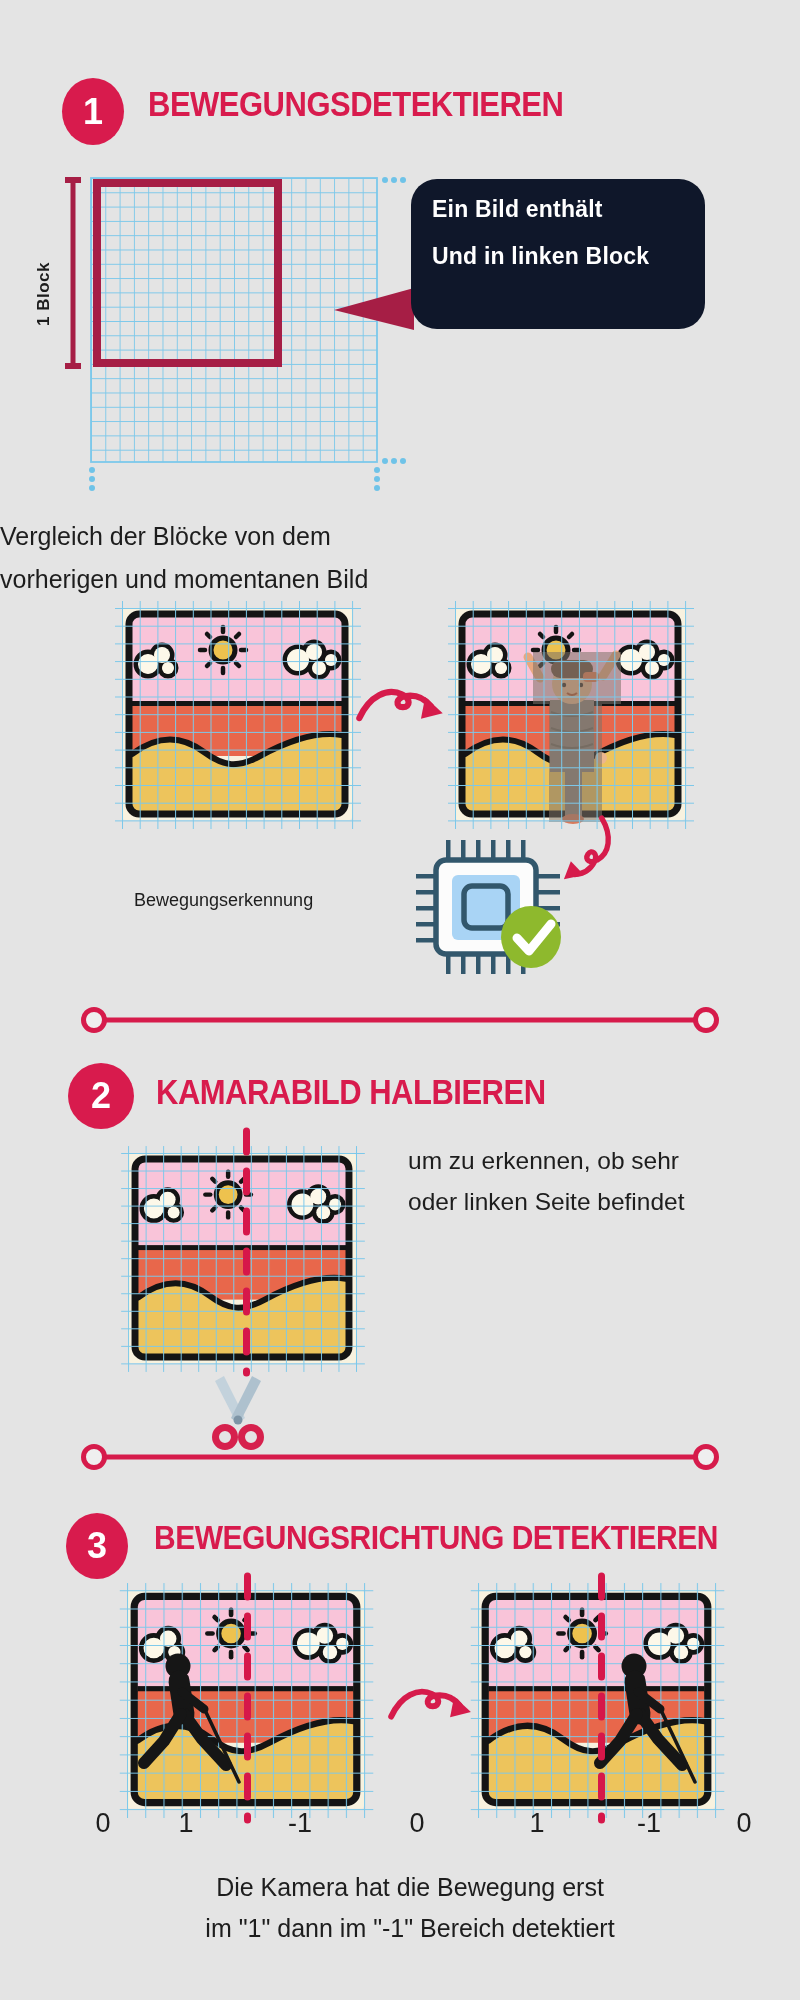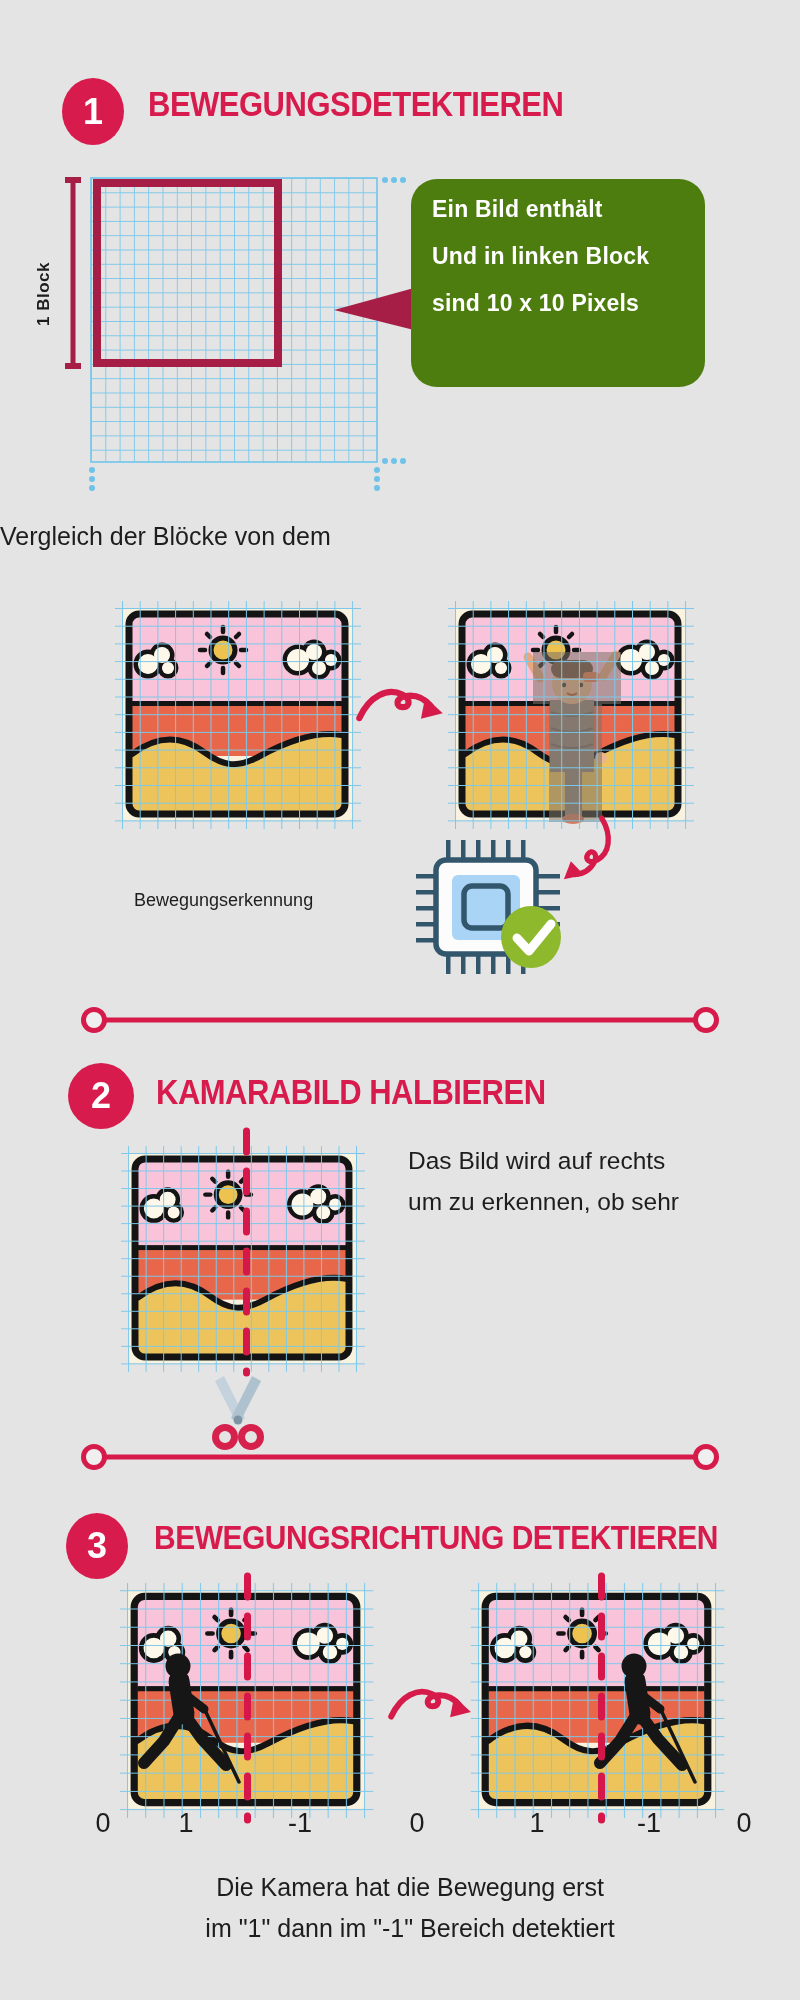--- a/index.html
+++ b/index.html
@@ -7,21 +7,21 @@
   .page{position:relative;width:800px;height:2000px;background:#e4e4e4;overflow:hidden;margin:0 auto;}
   .abs{position:absolute;}
   .step-circle{display:flex;align-items:center;justify-content:center;
     background:#d81b4d;border-radius:50%;color:#fff;font-weight:700;font-size:36px;}
   .sec-title{color:#d81b4d;font-weight:700;letter-spacing:-0.5px;white-space:nowrap;
     transform:scaleY(1.13);transform-origin:left center;}
   .t1{left:148px;top:89px;font-size:31px;line-height:31px;}
   .t2{left:156px;top:1077px;font-size:31px;line-height:31px;}
   .t3{left:154px;top:1523px;font-size:30px;line-height:30px;}
   .body-text{color:#1d1d1d;font-weight:500;}
-  .bubble{left:411px;top:179px;width:294px;height:208px;background:#4d7c0f;border-radius:26px;}
+  .bubble{left:411px;top:179px;width:294px;height:150px;background:#0f172a;border-radius:26px;}
   .bubble-text{position:absolute;left:21px;top:7px;color:#ffffff;font-size:23px;
     font-weight:600;line-height:47px;white-space:nowrap;letter-spacing:0.2px;}
   .compare{left:0;top:515px;width:800px;text-align:left;font-size:25px;line-height:43px;}
   .para{left:408px;top:1140px;font-size:24.5px;line-height:41px;white-space:nowrap;}
   .caption{left:0;top:1867px;width:820px;text-align:center;font-size:25px;line-height:41px;}
   .bew-label{left:134px;top:886px;font-size:18px;line-height:28px;}
   .block-label{left:34px;top:236px;height:90px;writing-mode:vertical-rl;transform:rotate(180deg);
     font-size:17px;font-weight:700;color:#1d1d1d;letter-spacing:0.5px;}
   .block-square{left:93px;top:179px;width:173px;height:172px;border:8px solid #a61e45;}
   .zone-label{top:1809px;width:60px;text-align:center;font-size:27px;line-height:28px;
@@ -146,26 +146,26 @@
       </g>
   </svg>
 
   <svg class="abs" style="left:334px;top:286px;" width="80" height="46">
     <polygon points="80,2 0,24 80,44" fill="#a61e45"></polygon>
   </svg>
   <div class="abs bubble">
     <div class="bubble-text">
       <div>Ein Bild enthält</div>
       <div>Und in linken Block</div>
-      <div>sind 10 x 10 Pixels</div>
     </div>
   </div>
 
   <div class="abs compare body-text">
     <div>Vergleich der Blöcke von dem</div>
+    <div>vorherigen und momentanen Bild</div>
   </div>
 
   <svg class="abs card" style="left:122px;top:608px;" width="230" height="212" viewBox="0 0 230 212">
     <use href="#scene"></use>
     <rect x="-7" y="-7" width="246" height="228" fill="url(#gp)"></rect>
   </svg>
 
   <svg class="abs" style="left:356px;top:684px;transform:rotate(6deg);" width="90" height="46" viewBox="0 0 92 48">
       <use href="#swoosh"></use>
     </svg>
@@ -256,22 +256,22 @@
   </svg>
   <svg class="abs" style="left:205px;top:1374px;" width="66" height="76" viewBox="0 0 66 76">
     <polygon points="10,7 19,2 40,44 32,50" fill="#c3d2dc"></polygon>
     <polygon points="56,7 47,2 26,44 34,50" fill="#aec1ce"></polygon>
     <circle cx="33" cy="46" r="4.5" fill="#7e95a6"></circle>
     <circle cx="20" cy="63" r="9.5" fill="none" stroke="#d6214d" stroke-width="7"></circle>
     <circle cx="46" cy="63" r="9.5" fill="none" stroke="#d6214d" stroke-width="7"></circle>
   </svg>
 
   <div class="abs para body-text">
-    <div>Das Bild wird auf rechts</div>
     <div>um zu erkennen, ob sehr</div>
+    <div>oder linken Seite befindet</div>
   </div>
 
   <svg class="abs" style="left:80px;top:1441px;" width="640" height="32">
     <line x1="26" y1="16" x2="614" y2="16" stroke="#d61b4b" stroke-width="5"></line>
     <circle cx="14" cy="16" r="10.5" fill="#efefef" stroke="#d61b4b" stroke-width="5"></circle>
     <circle cx="626" cy="16" r="10.5" fill="#efefef" stroke="#d61b4b" stroke-width="5"></circle>
   </svg>
 
   <div class="abs step-circle" style="left:66px;top:1513px;width:62px;height:66px;">
     <span>3</span>

